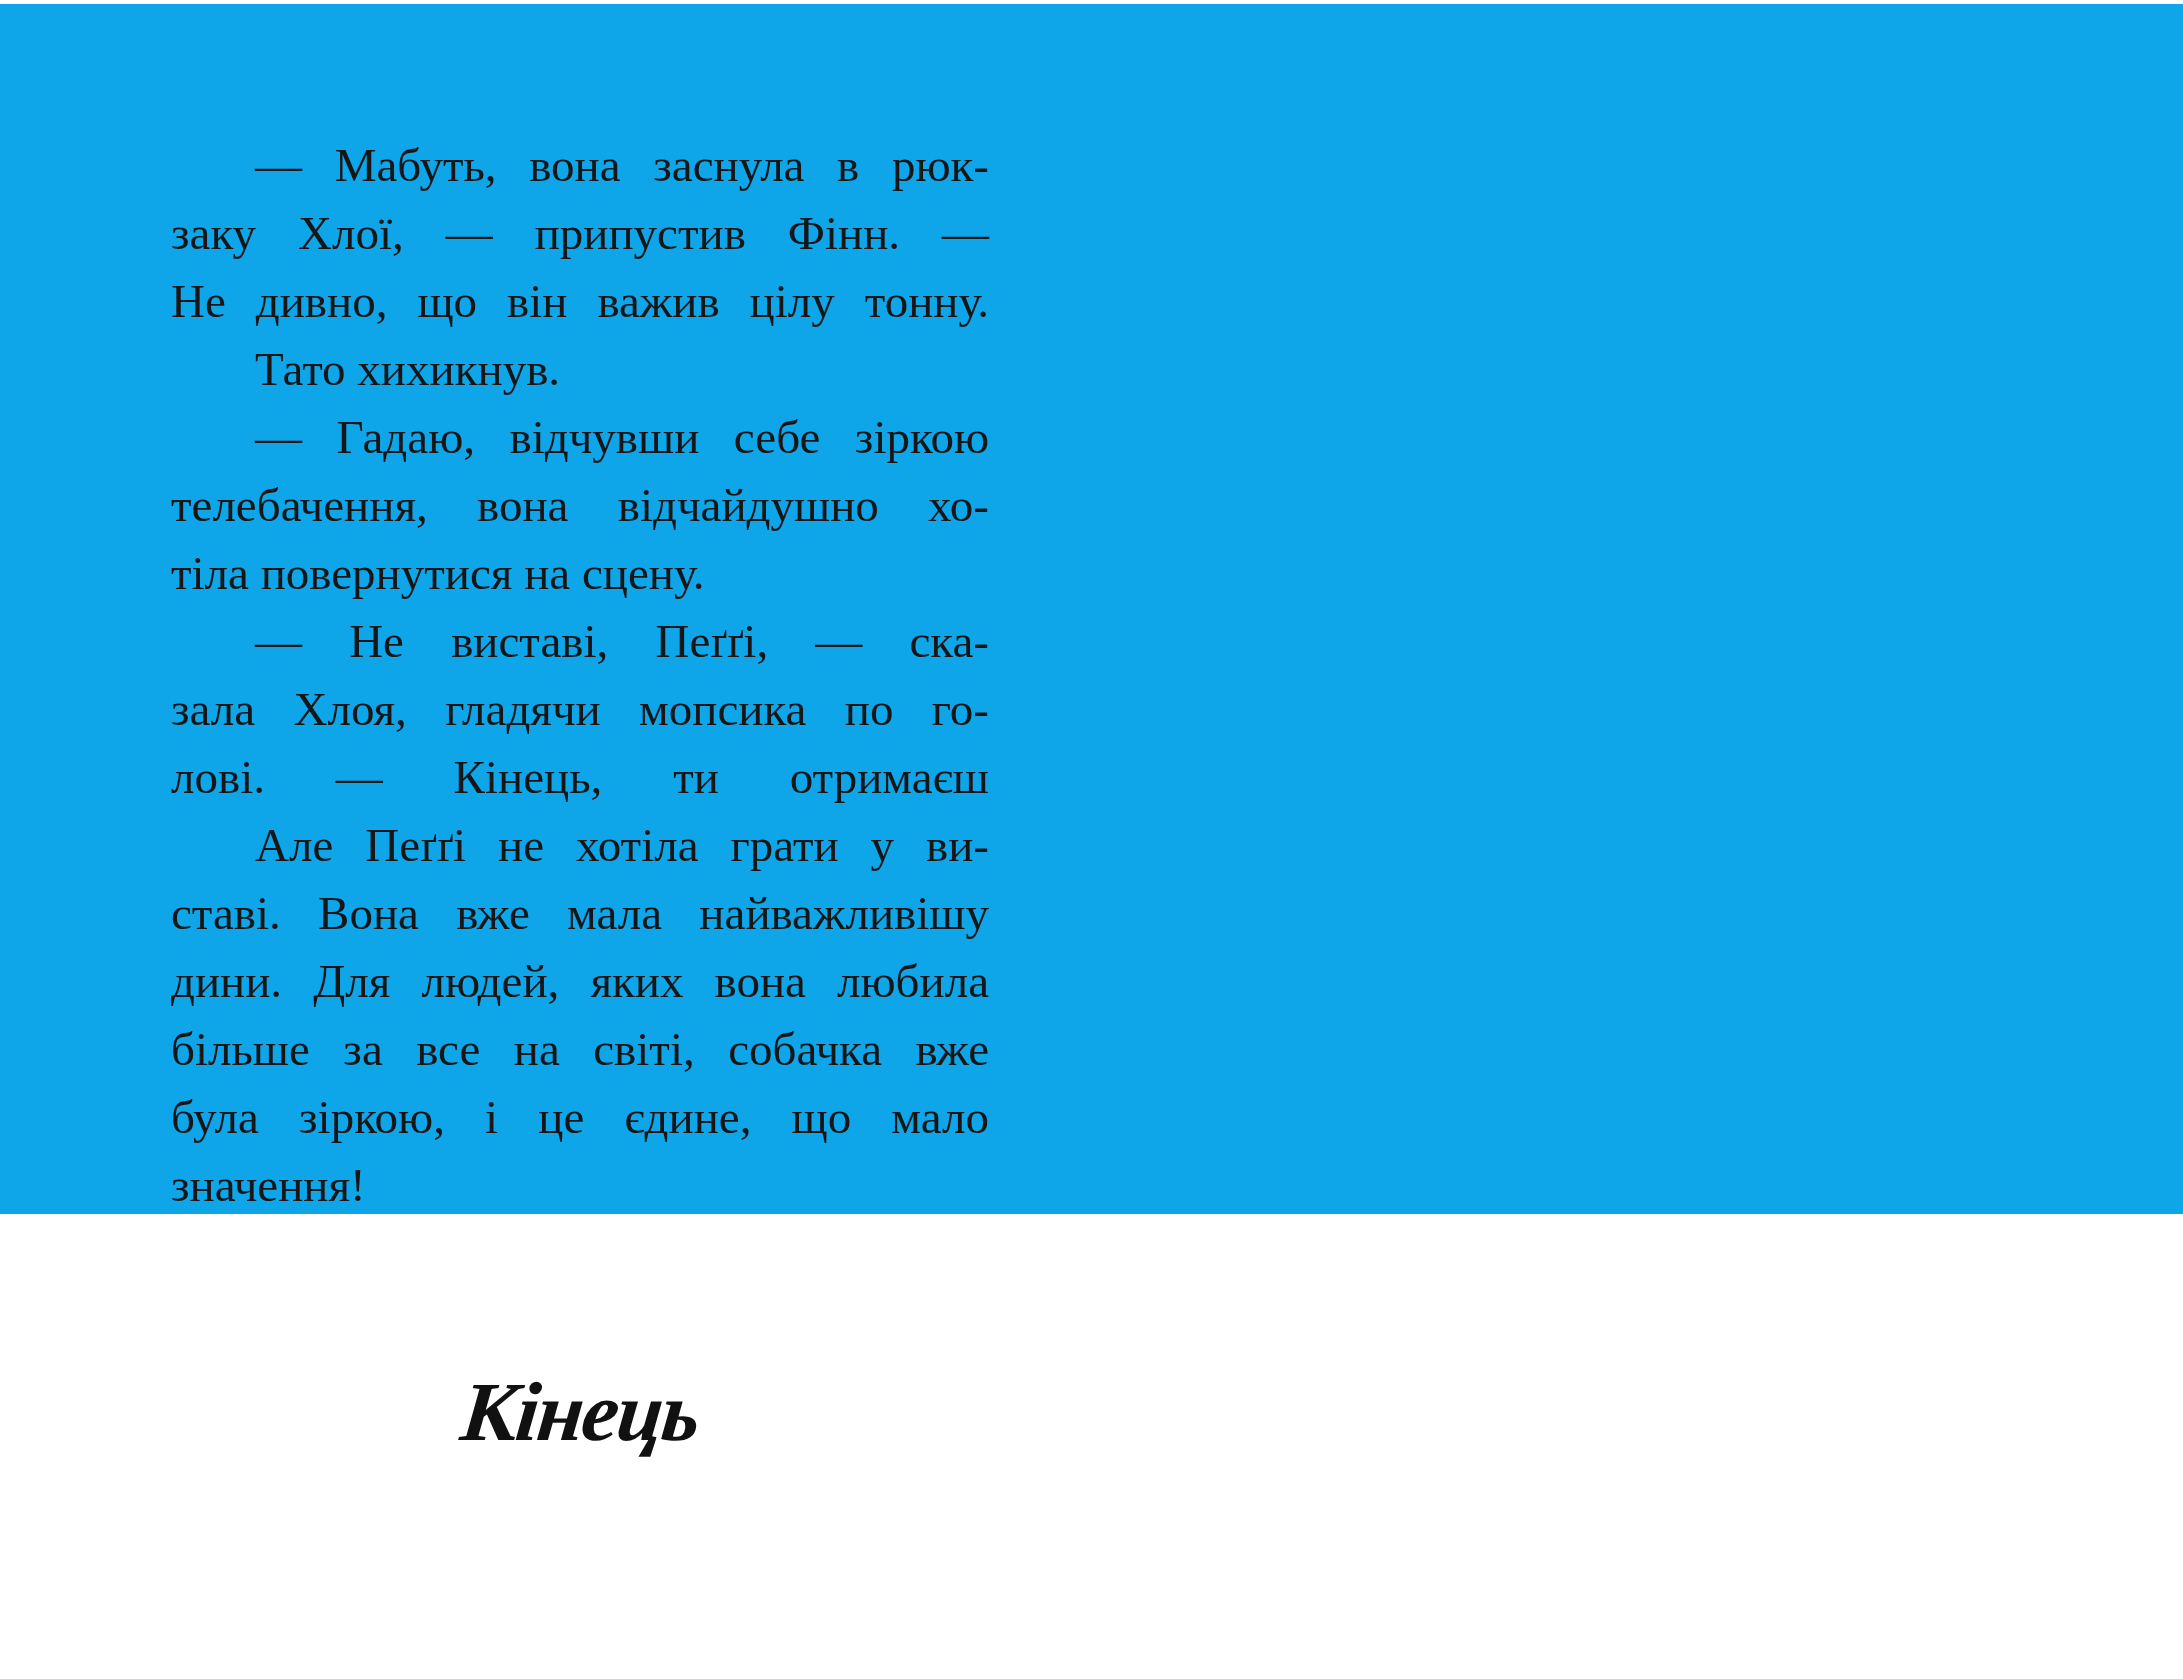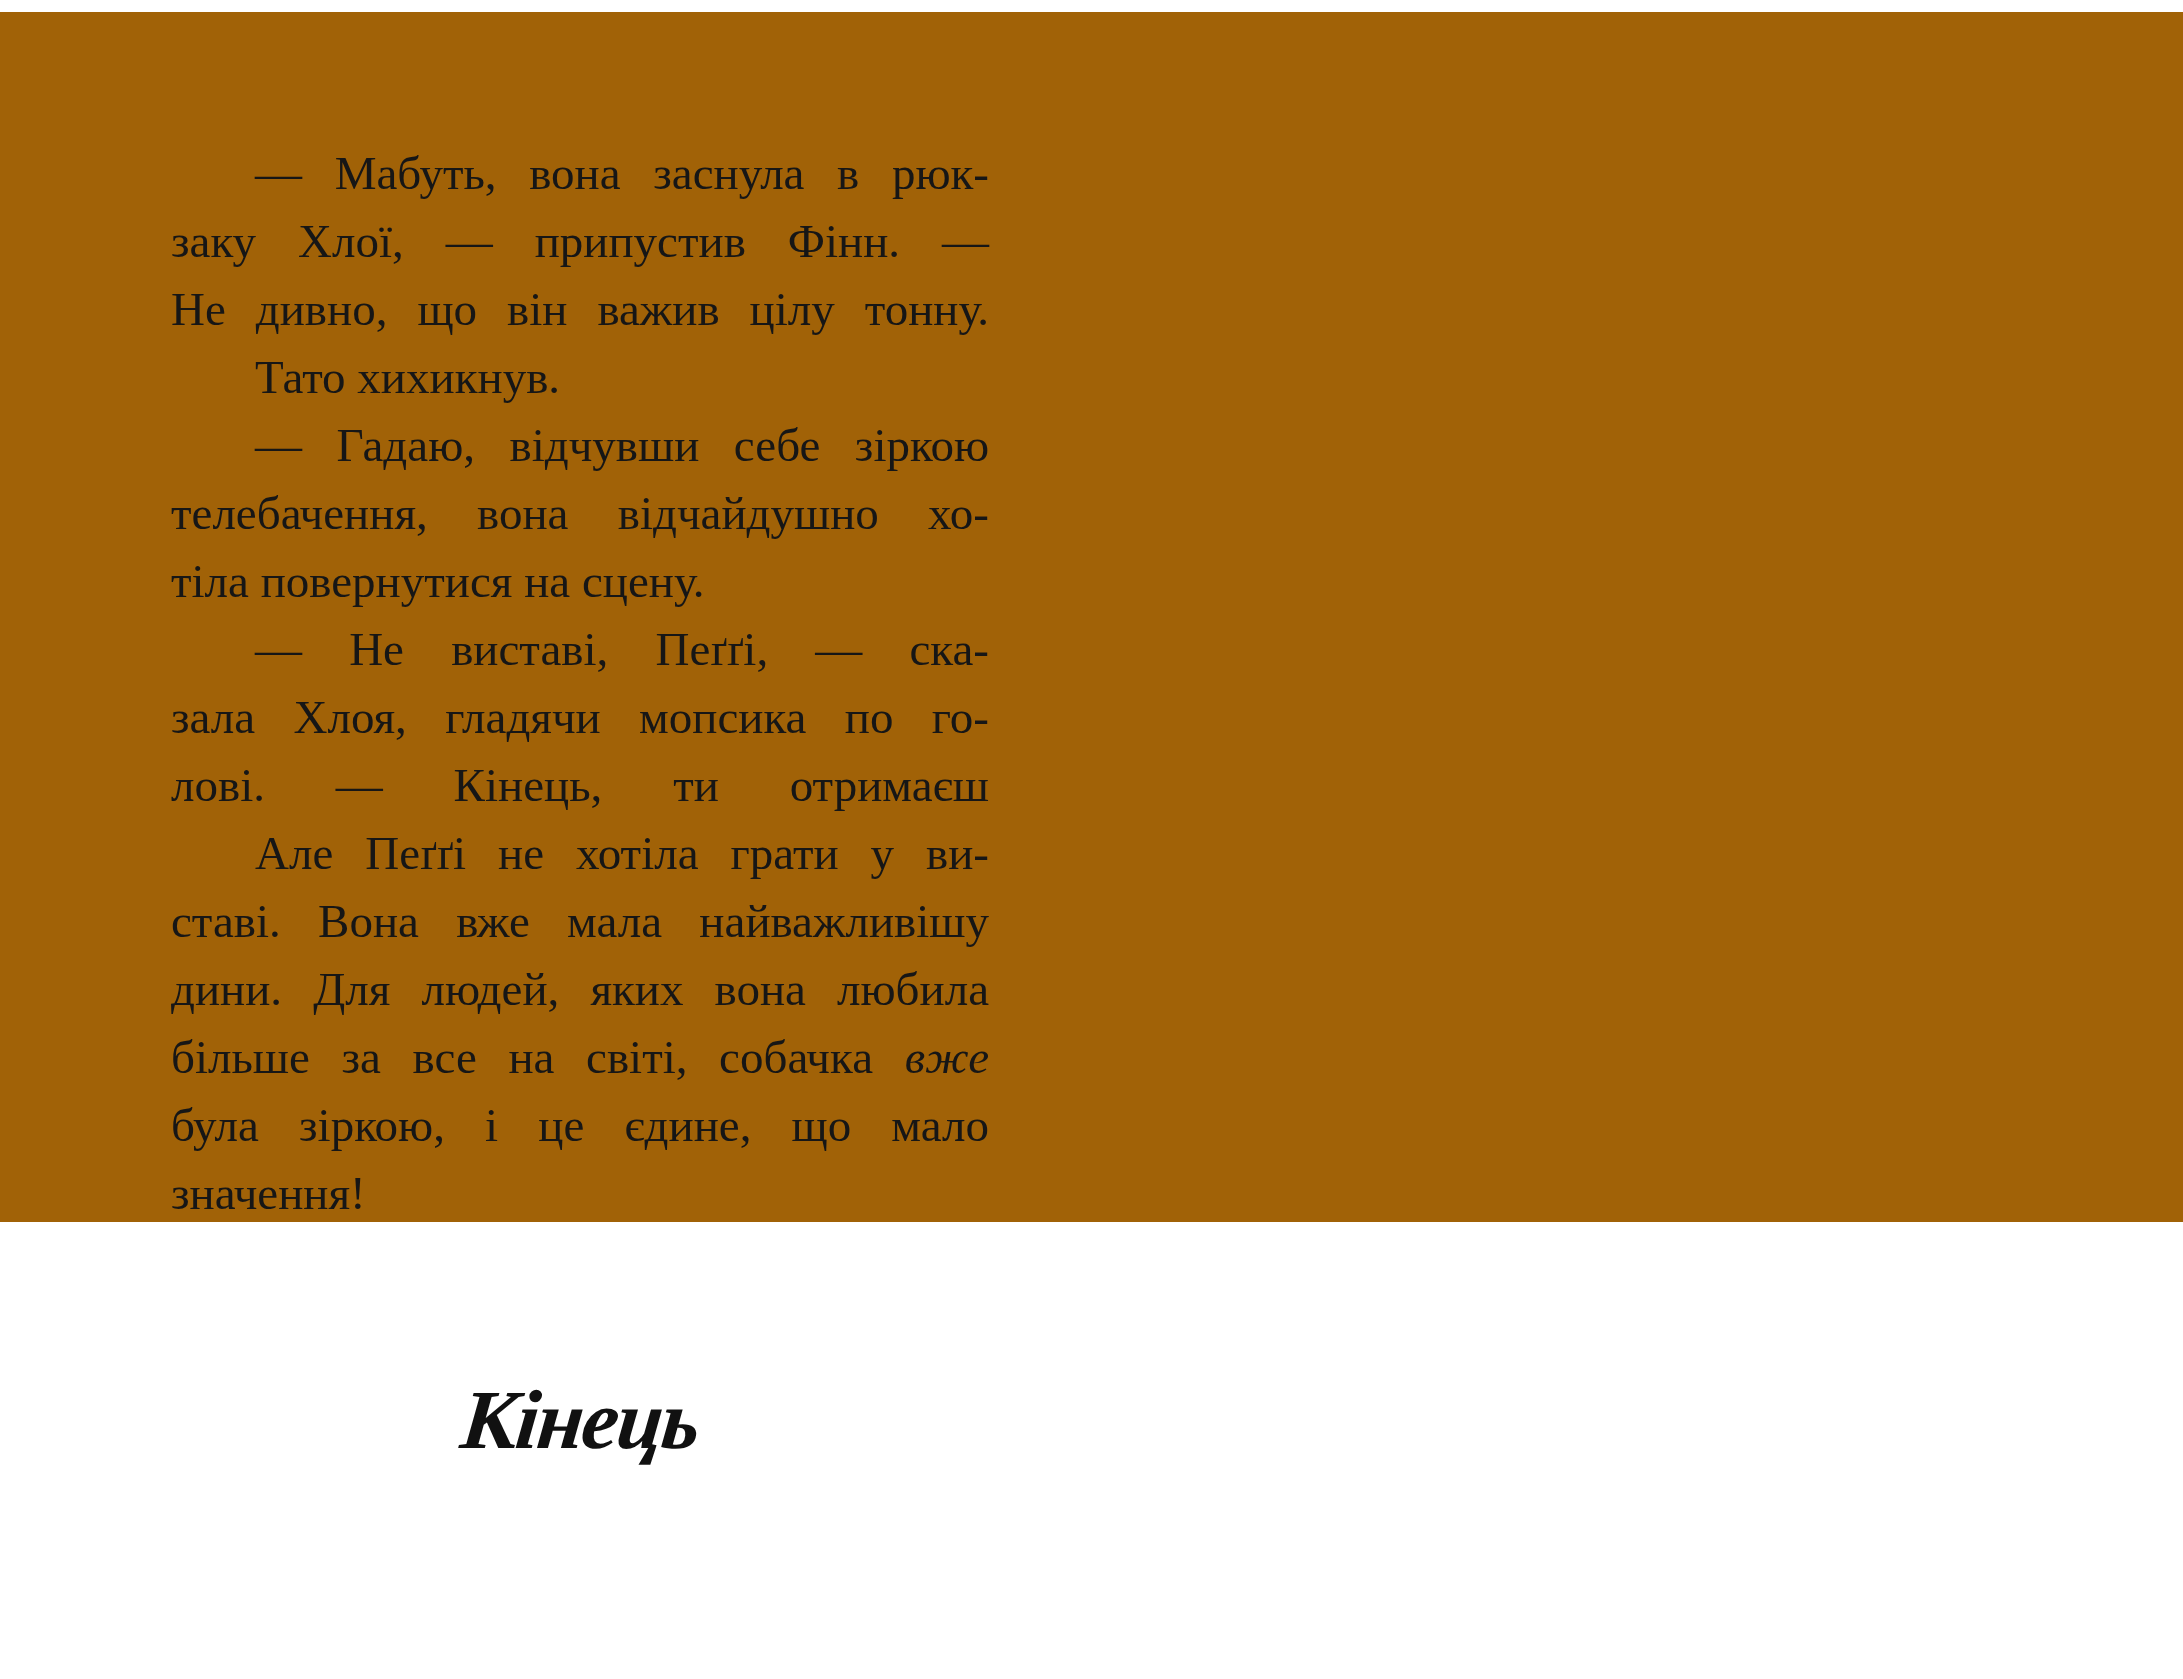--- a/index.html
+++ b/index.html
@@ -11,23 +11,23 @@
     width: 2183px;
     height: 1679px;
     position: relative;
     font-family: "Liberation Serif", serif;
     color: #161616;
     overflow: hidden;
   }
 
   .page {
     position: absolute;
-    top: 12px;
+    top: 4px;
     height: 1210px;
-    background: #a16207;
+    background: #0ea5e9;
   }
   .page.left  { left: 0;      width: 1091px; }
   .page.right { left: 1091px; width: 1092px; }
 
   
   .text-block {
     position: absolute;
     left: 171px;
     top: 127px;
     width: 818px;
@@ -42,21 +42,20 @@
     text-align-last: justify;
   }
   .line.left-end {
     text-align-last: left;
   }
   .line.indent > .line-inner-pad {
     display: inline-block;
     width: 84px;
   }
   .line .it {
-    font-style: italic;
     margin-top: 14px;
   }
 
   
   .script-heading {
     position: absolute;
     text-align: center;
     font-family: "Liberation Serif", serif;
     font-style: italic;
     font-weight: 700;

